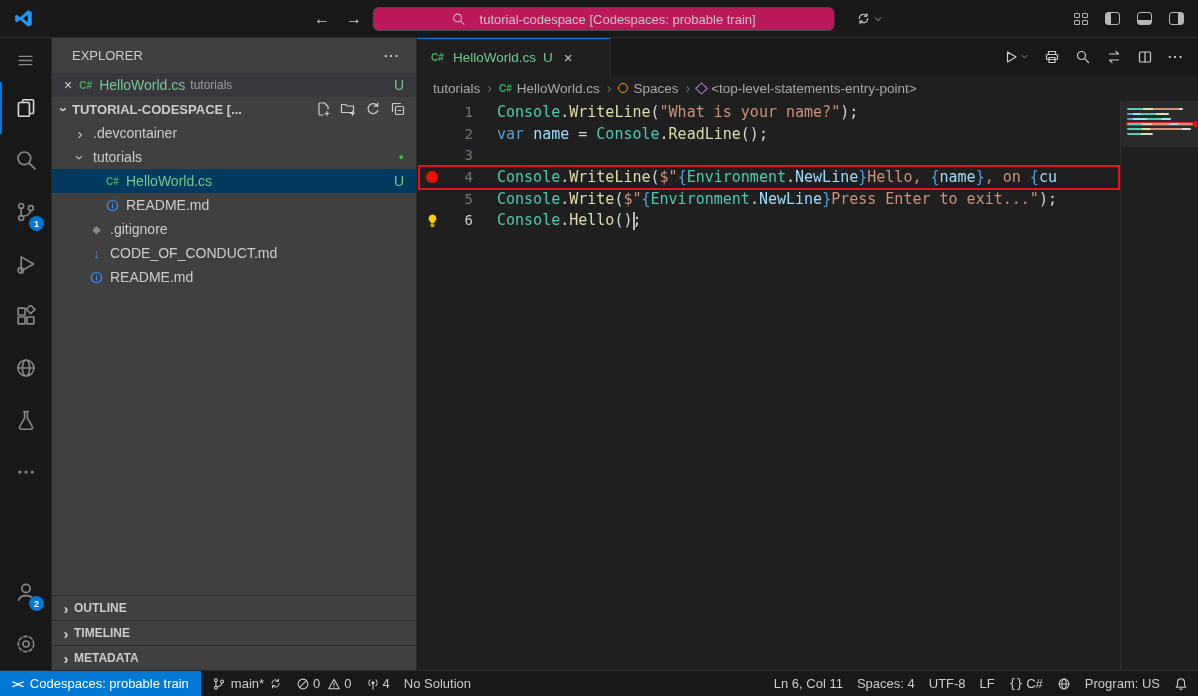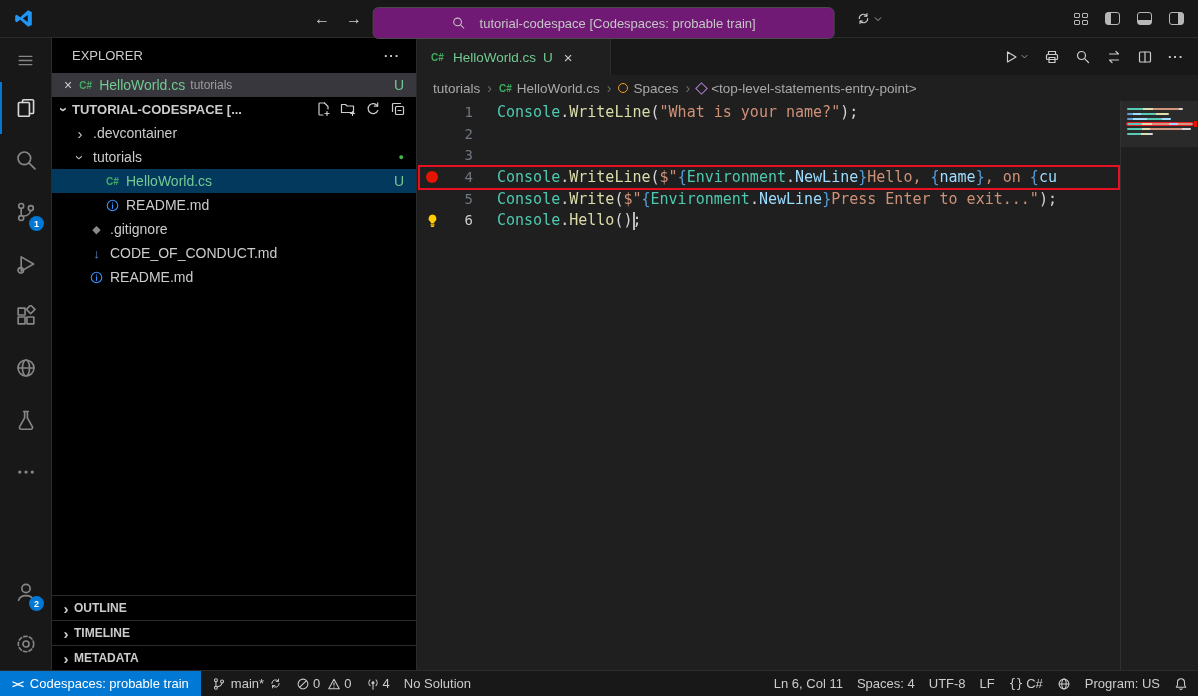--- a/index.html
+++ b/index.html
@@ -8,22 +8,22 @@
   .window { width:1198px; height:696px; display:flex; flex-direction:column; }
 
   svg { display:block; }
   .ic { stroke:currentColor; fill:none; stroke-width:1.2; stroke-linecap:round; stroke-linejoin:round; }
 
   
   .titlebar { height:38px; background:#181818; border-bottom:1px solid #2b2b2b; position:relative; display:flex; align-items:center; flex:none; }
   .vscode-logo { margin-left:14px; }
   .nav-arrows { position:absolute; left:314px; display:flex; gap:16px; font-size:16px; color:#cfcfcf; }
   .nav-arrows span { cursor:default; }
-  .cmd-center { position:absolute; left:50%; top:7px; transform:translateX(-49%); width:462px; height:32px;
-    background:#701a75; border:1px solid #4a4a4a; border-radius:6px; display:flex; align-items:center; justify-content:center;
+  .cmd-center { position:absolute; left:50%; top:7px; transform:translateX(-49%); width:462px; height:24px;
+    background:#be185d; border:1px solid #4a4a4a; border-radius:6px; display:flex; align-items:center; justify-content:center;
     gap:14px; color:#c5c5c5; font-size:13px; }
   .sync-drop { position:absolute; left:856px; display:flex; align-items:center; gap:2px; color:#cfcfcf; }
   .win-icons { position:absolute; right:14px; display:flex; gap:17px; align-items:center; color:#b7b7b7; }
   .wi { width:15px; height:13px; border:1.3px solid #b7b7b7; border-radius:3px; position:relative; }
   .wi-left::before  { content:""; position:absolute; left:0; top:0; bottom:0; width:5px; background:#b7b7b7; }
   .wi-bottom::before{ content:""; position:absolute; left:0; right:0; bottom:0; height:4px; background:#b7b7b7; }
   .wi-right::before { content:""; position:absolute; right:0; top:0; bottom:0; width:5px; background:#b7b7b7; }
   .wi-grid { border:none; display:grid; grid-template-columns:6px 6px; grid-template-rows:5px 5px; gap:2px; width:auto; height:auto; }
   .wi-grid i { border:1.2px solid #b7b7b7; border-radius:1px; }
 
@@ -33,21 +33,21 @@
   
   .activitybar { width:52px; flex:none; background:#181818; border-right:1px solid #2b2b2b; display:flex; flex-direction:column; align-items:stretch; }
   .ab-icon { height:52px; display:flex; align-items:center; justify-content:center; color:#868686; position:relative; }
   .ab-icon.active { color:#d7d7d7; box-shadow:inset 2px 0 0 #0078d4; }
   .ab-top { height:44px; }
   .ab-spacer { flex:1; }
   .badge { position:absolute; right:7px; bottom:7px; background:#0078d4; color:#fff; font-size:9px; min-width:15px; height:15px;
     border-radius:8px; display:flex; align-items:center; justify-content:center; padding:0 3px; font-weight:700; }
 
   
-  .sidebar { width:365px; flex:none; background:#000000; border-right:1px solid #2b2b2b; display:flex; flex-direction:column; }
+  .sidebar { width:365px; flex:none; background:#404040; border-right:1px solid #2b2b2b; display:flex; flex-direction:column; }
   .sb-title { height:35px; display:flex; align-items:center; padding:0 16px 0 20px; color:#cccccc; flex:none; }
   .sb-title .grow, .grow { flex:1; }
   .more-dots { letter-spacing:1px; font-weight:700; color:#cccccc; }
   .sec-h { height:24px; display:flex; align-items:center; font-weight:700; font-size:12px; color:#cccccc; padding-left:4px; flex:none; }
   .chev { width:16px; flex:none; display:inline-flex; align-items:center; justify-content:center; color:#cccccc; font-size:15px; }
   .chev.down { transform:rotate(90deg); }
   .oe-row { height:24px; display:flex; align-items:center; background:#37373d; padding:0 12px 0 8px; gap:5px; font-size:14px; flex:none; }
   .ficon { width:17px; flex:none; display:inline-flex; align-items:center; justify-content:center; }
   .cs-ic { font-size:10px; font-weight:700; color:#3eae62; font-family:"Liberation Sans",sans-serif; }
   .git-green { color:#73c991; }
@@ -416,20 +416,21 @@
       <div class="code-wrap">
         <div class="code-area">
           <div class="cline">
             <span class="glyph"></span>
             <span class="lnum">1</span>
             <span class="ctext"><span class="tk-cls">Console</span><span class="tk-pun">.</span><span class="tk-fn">WriteLine</span><span class="tk-pun">(</span><span class="tk-str">"What is your name?"</span><span class="tk-pun">);</span></span>
           </div>
           <div class="cline">
             <span class="glyph"></span>
             <span class="lnum">2</span>
+            <span class="ctext"><span class="tk-kw">var </span><span class="tk-var">name</span><span class="tk-pun"> = </span><span class="tk-cls">Console</span><span class="tk-pun">.</span><span class="tk-fn">ReadLine</span><span class="tk-pun">();</span></span>
           </div>
           <div class="cline">
             <span class="glyph"></span>
             <span class="lnum">3</span>
           </div>
           <div class="cline">
             <span class="glyph"><span class="bp"></span></span>
             <span class="lnum">4</span>
             <span class="ctext"><span class="tk-cls">Console</span><span class="tk-pun">.</span><span class="tk-fn">WriteLine</span><span class="tk-pun">(</span><span class="tk-str">$"</span><span class="tk-brace">{</span><span class="tk-cls">Environment</span><span class="tk-pun">.</span><span class="tk-var">NewLine</span><span class="tk-brace">}</span><span class="tk-str">Hello, </span><span class="tk-brace">{</span><span class="tk-var">name</span><span class="tk-brace">}</span><span class="tk-str">, on </span><span class="tk-brace">{</span><span class="tk-var">cu</span></span>
           </div>

